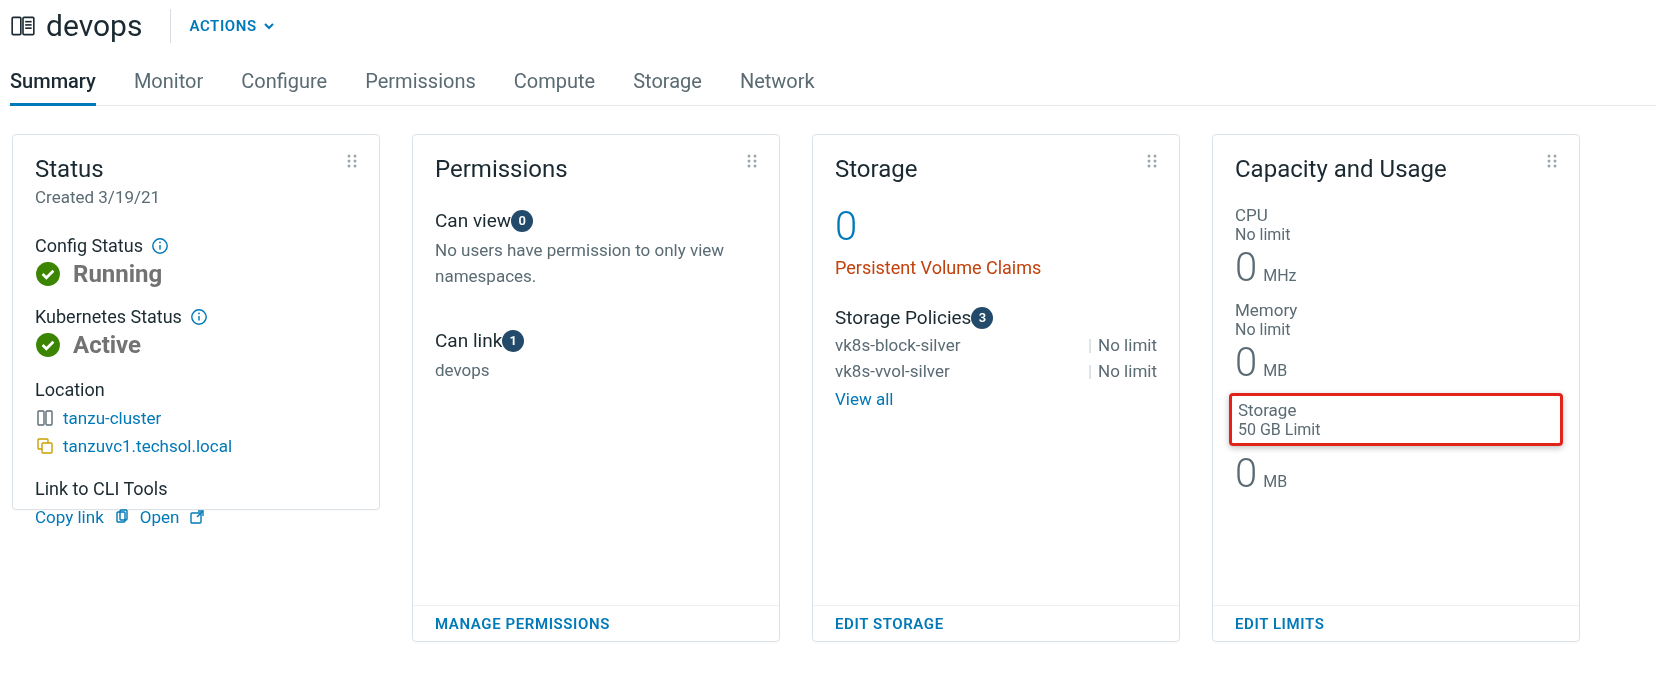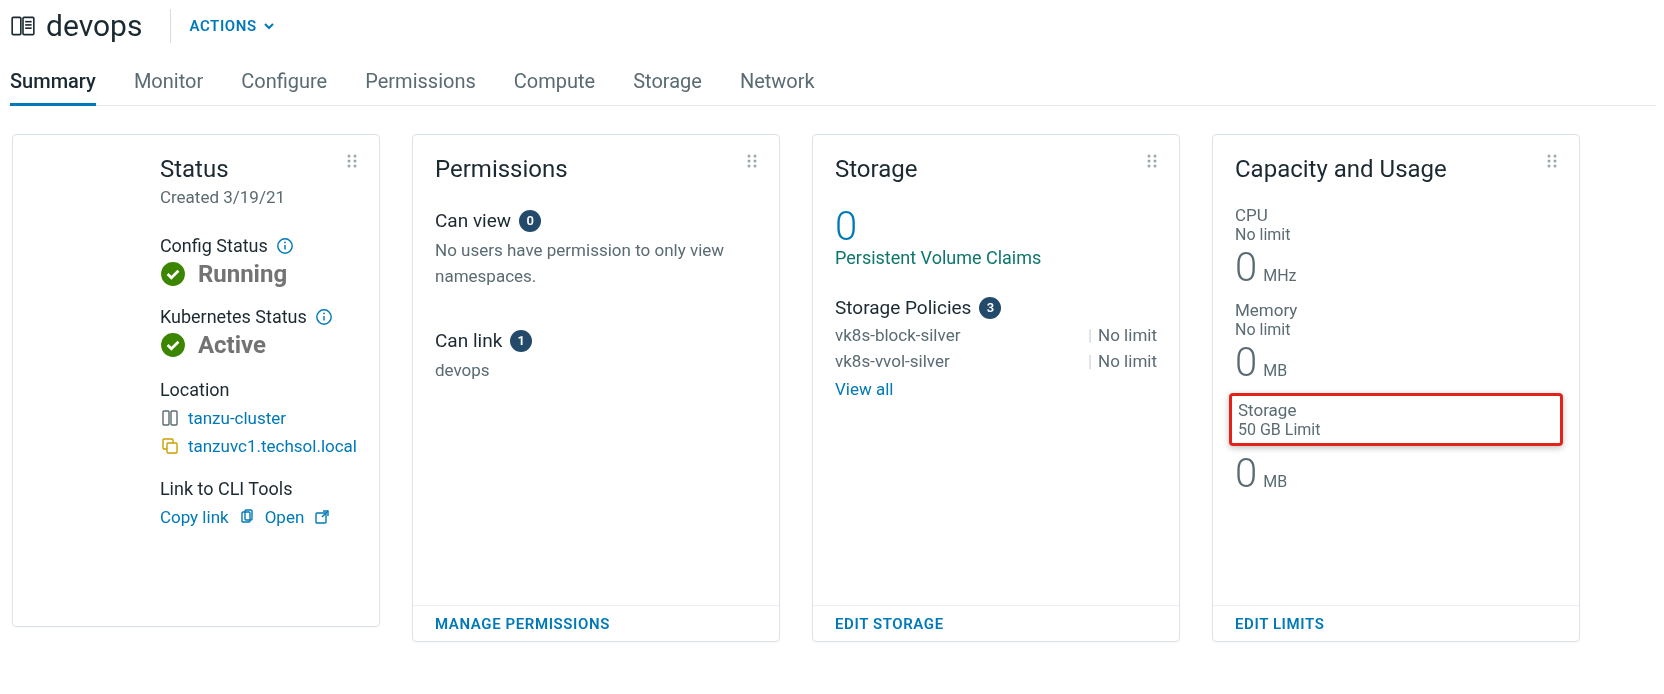--- a/index.html
+++ b/index.html
@@ -22,28 +22,28 @@
   .subtle { color:#5a6b73; font-size:17px; }
   .small { font-size:16px; color:#5a6b73; }
   .section-label { font-size:18px; color:#1b2a32; margin-top:18px; display:flex; align-items:center; gap:8px;}
   .status-line { display:flex; align-items:center; gap:12px; margin-top:4px; }
   .big-status { font-size:24px; color:#737373; font-weight:700;}
   .green-check { width:26px; height:26px; }
   .info-i { width:18px; height:18px; }
   .link { color:#0079b8; font-size:17px; cursor:pointer; }
   .loc-row { display:flex; align-items:center; gap:8px; margin-top:8px;}
   .loc-ico { width:20px; height:20px; }
-  .perm-label { font-size:19px; color:#1b2a32; display:flex; align-items:center; gap:8px;}
+  .perm-label { font-size:19px; color:#1b2a32; display:flex; align-items:center; }
   .badge { display:inline-flex; align-items:center; justify-content:center; min-width:22px; height:22px; border-radius:11px; background:#244a6b; color:#fff; font-size:13px; font-weight:600; padding:0 4px;}
   .perm-desc { color:#5a6b73; font-size:17px; margin-top:6px; line-height:1.5;}
   .card-footer { border-top:1px solid #ebeff3; padding:8px 22px; }
   .footer-btn { color:#0079b8; font-size:15px; font-weight:600; letter-spacing:.6px; cursor:pointer;}
   .big-zero { font-size:40px; color:#0079b8; font-weight:300; line-height:1;}
   .bz-grey { color:#5a6b73; font-size:40px; font-weight:300; line-height:1;}
-  .pv { font-size:18px; color:#0f766e; }
+  .pv { font-size:18px; color:#c2410c; margin-top:10px;}
   .policy-row { display:flex; justify-content:space-between; font-size:17px; color:#5a6b73; margin-top:6px;}
   .policy-row .lim { color:#5a6b73;}
   .sep { color:#cfd6dc; padding-right:6px;}
   .view-all { color:#0079b8; font-size:17px; cursor:pointer; display:inline-block; margin-top:8px;}
   .cu-row { display:flex; justify-content:space-between; align-items:baseline; font-size:17px; color:#5a6b73; margin-top:12px;flex-direction:column;}
   .cu-val { display:flex; align-items:baseline; gap:6px; margin-top:4px;}
   .unit { font-size:16px; color:#5a6b73; }
   .highlight { border:3px solid #e2231a; border-radius:4px; padding:4px 6px; margin:10px -6px 0 -6px; box-shadow:0 2px 6px rgba(0,0,0,0.25);}
   .highlight .cu-row { margin-top:0;}
   .cli-row { display:flex; align-items:center; gap:10px; margin-top:8px;}
@@ -80,21 +80,21 @@
   <div class="tab">Monitor</div>
   <div class="tab">Configure</div>
   <div class="tab">Permissions</div>
   <div class="tab">Compute</div>
   <div class="tab">Storage</div>
   <div class="tab">Network</div>
 </div>
 
 <div class="cards">
 
-  <div class="card" style="height:493px;align-items:flex-end;">
+  <div class="card" style="height:376px;">
     <span class="drag">
       <svg viewBox="0 0 16 16" fill="#9aa7b0">
           <circle cx="4" cy="3" r="1.5"></circle>
           <circle cx="10" cy="3" r="1.5"></circle>
           <circle cx="4" cy="8" r="1.5"></circle>
           <circle cx="10" cy="8" r="1.5"></circle>
           <circle cx="4" cy="13" r="1.5"></circle>
           <circle cx="10" cy="13" r="1.5"></circle>
         </svg>
     </span>

